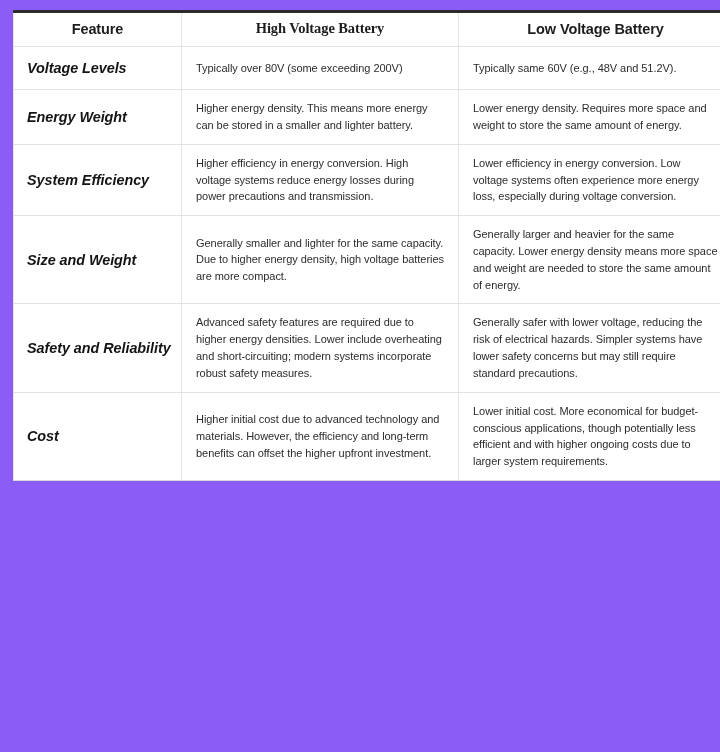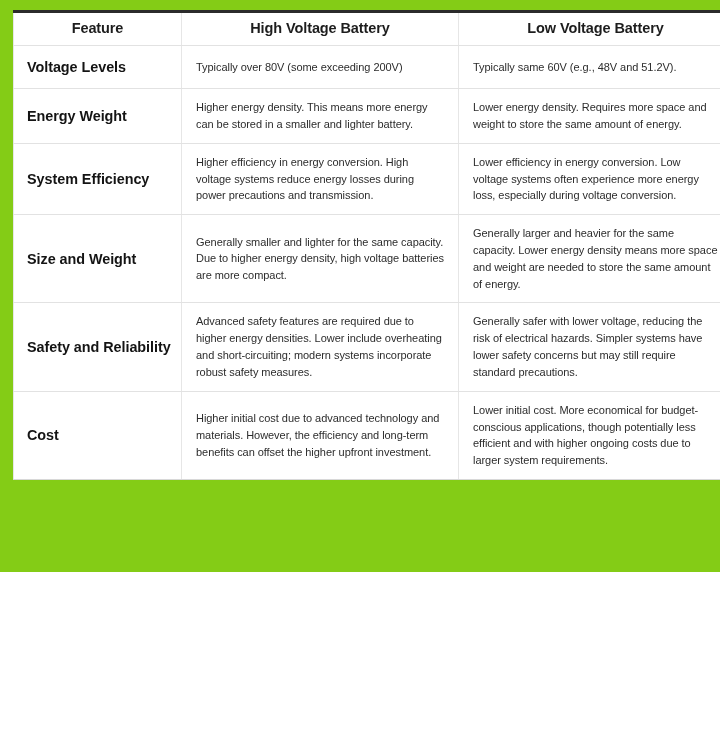--- a/index.html
+++ b/index.html
@@ -11,22 +11,22 @@
     width: 720px;
     height: 752px;
     overflow: hidden;
     font-family: "Liberation Sans", sans-serif;
     -webkit-font-smoothing: antialiased;
   }
 
   .page {
     position: relative;
     width: 720px;
-    height: 572px;
-    background: #84cc16;
+    height: 752px;
+    background: #8b5cf6;
     box-sizing: border-box;
     padding: 10px 15px 0 13px;
   }
 
   table.comparison {
     width: 692px;
     border-collapse: collapse;
     table-layout: fixed;
     background: #ffffff;
   }
@@ -42,40 +42,41 @@
     padding: 7px 4px 9px 4px;
     text-align: center;
     vertical-align: middle;
     font-size: 14.5px;
     font-weight: bold;
     color: #1d1d1d;
     letter-spacing: -0.1px;
   }
 
   table.comparison thead th.col-feature   { width: 159px; }
-  table.comparison thead th.col-high      { width: 268px; }
+  table.comparison thead th.col-high      { width: 268px; font-family: Liberation Serif, serif; }
   table.comparison thead th.col-low       { width: 265px; }
 
   table.comparison tbody td {
     border-bottom: 1px solid #e2e2e2;
     padding: 10px 14px 10px 14px;
     vertical-align: middle;
     font-size: 11px;
     line-height: 1.53;
     color: #2c2c2c;
     letter-spacing: -0.05px;
   }
 
   table.comparison tbody td.feature-cell {
     font-weight: bold;
     color: #141414;
     padding-left: 13px;
     padding-right: 6px;
     font-size: 14.4px;
     vertical-align: middle;
+    font-style: italic;
   }
 
   
   table.comparison tbody td.feature-cell,
   table.comparison thead th.col-feature {
     border-left: 1px solid #e6e6e6;
   }
   table.comparison tbody td.low-cell,
   table.comparison thead th.col-low {
     border-right: 1px solid #e6e6e6;

